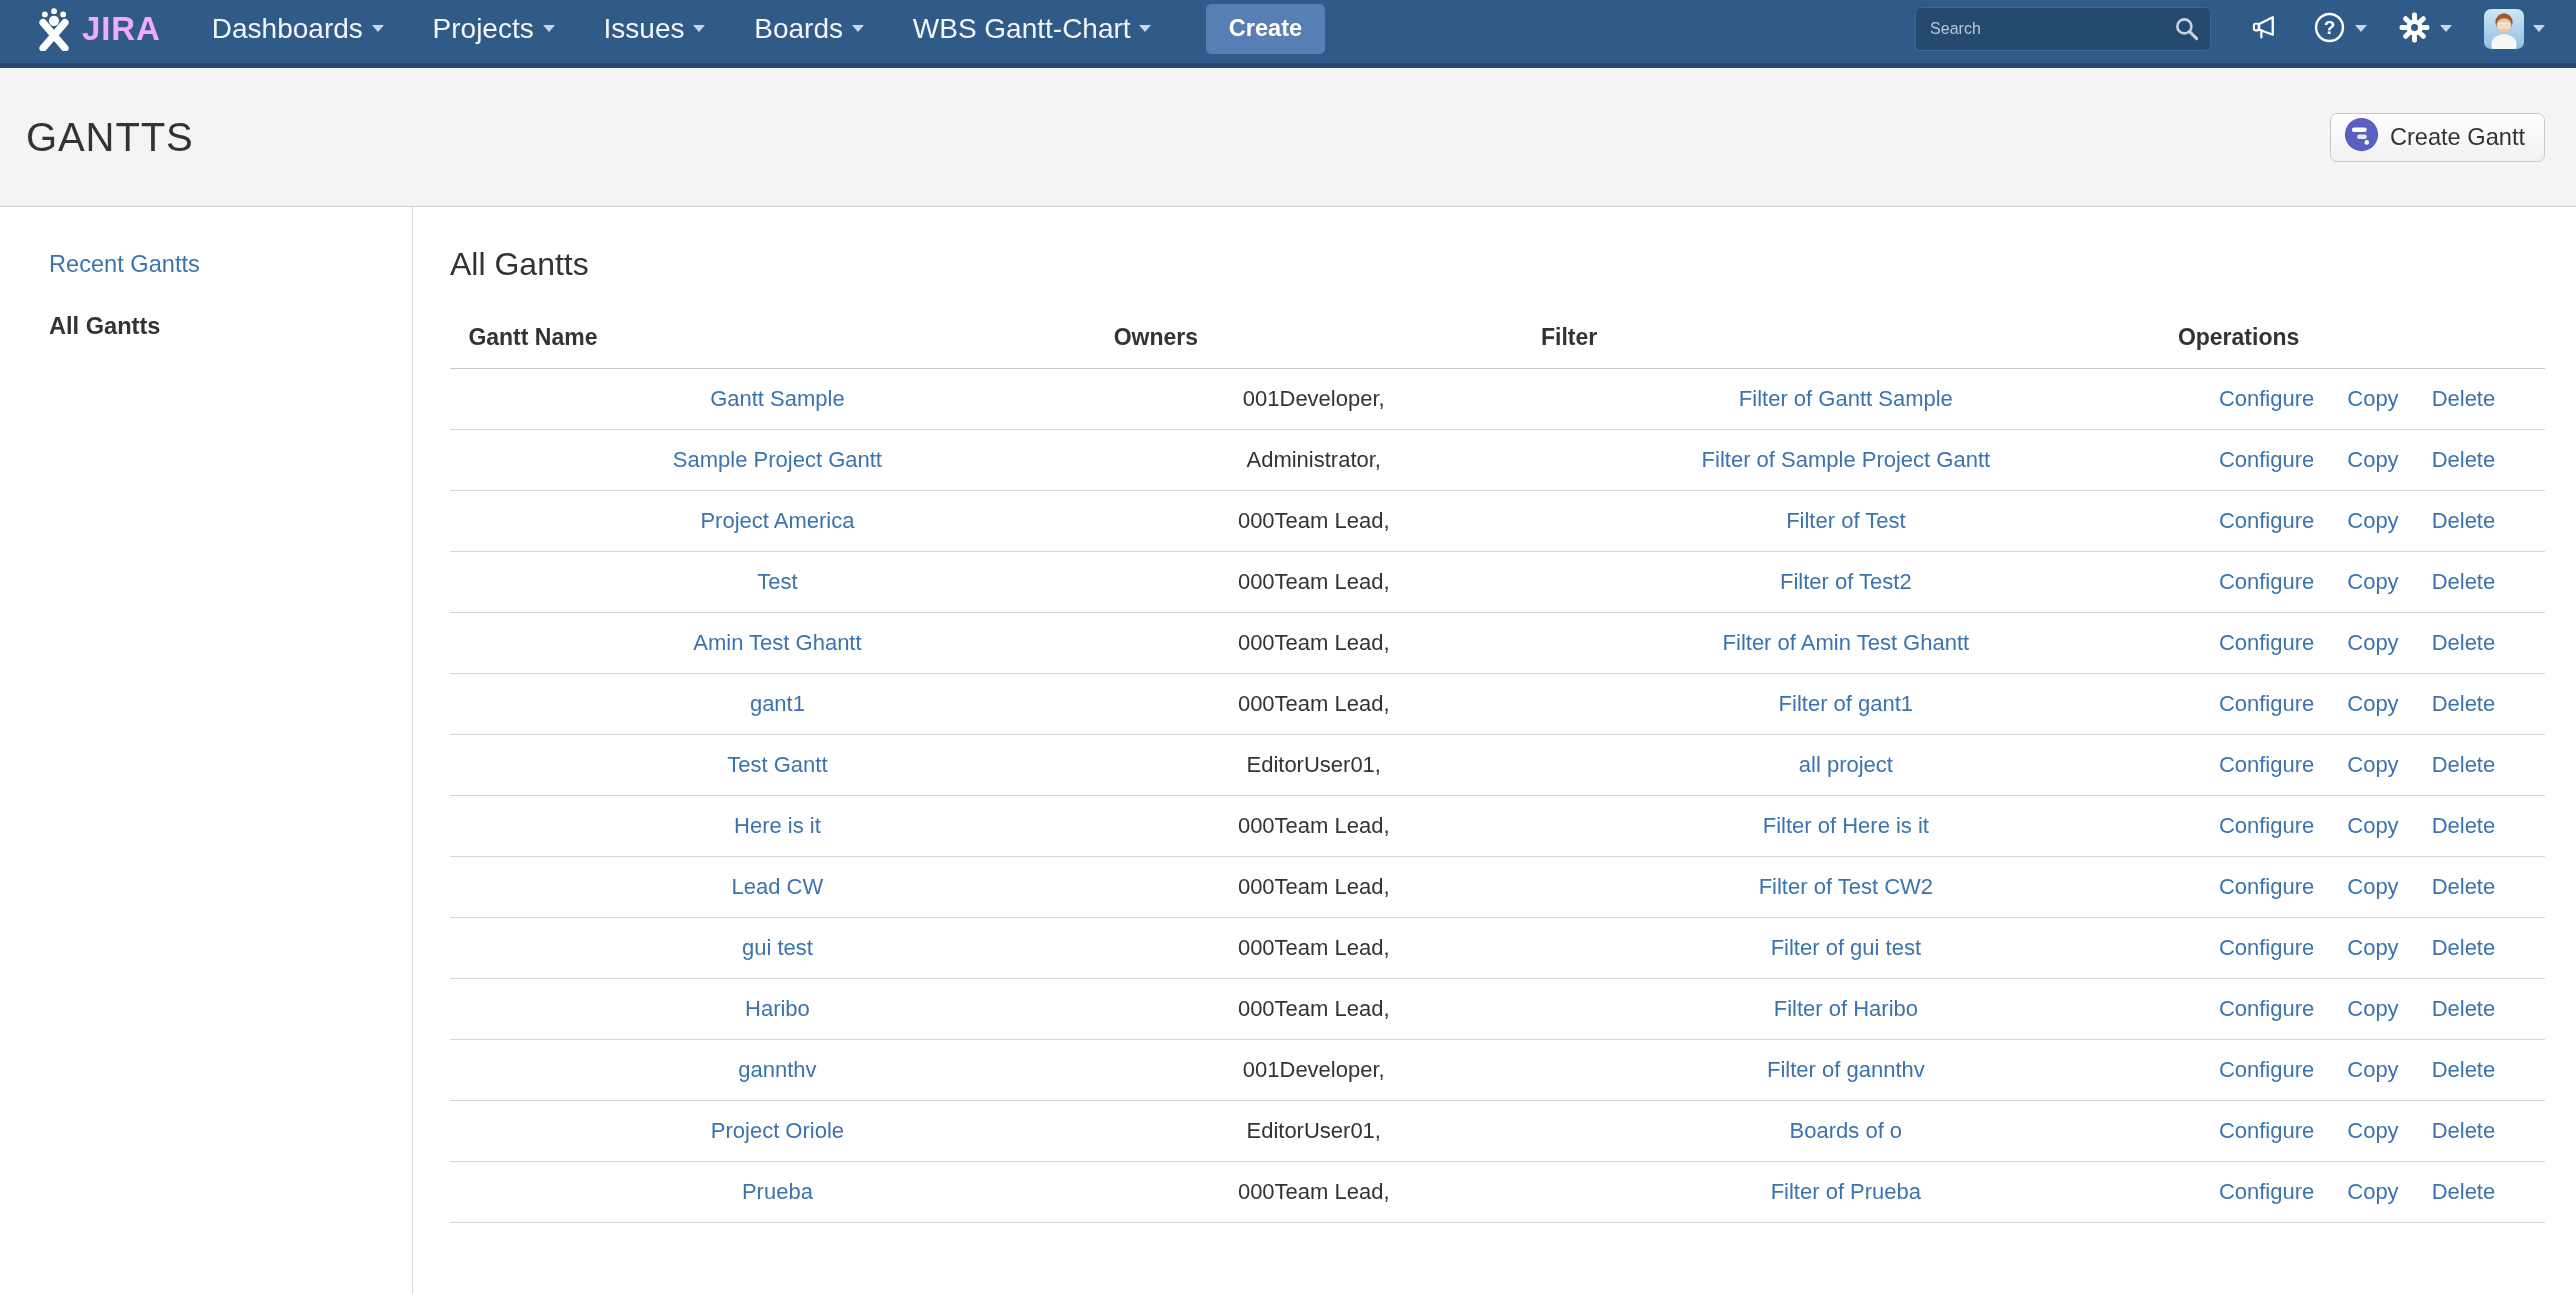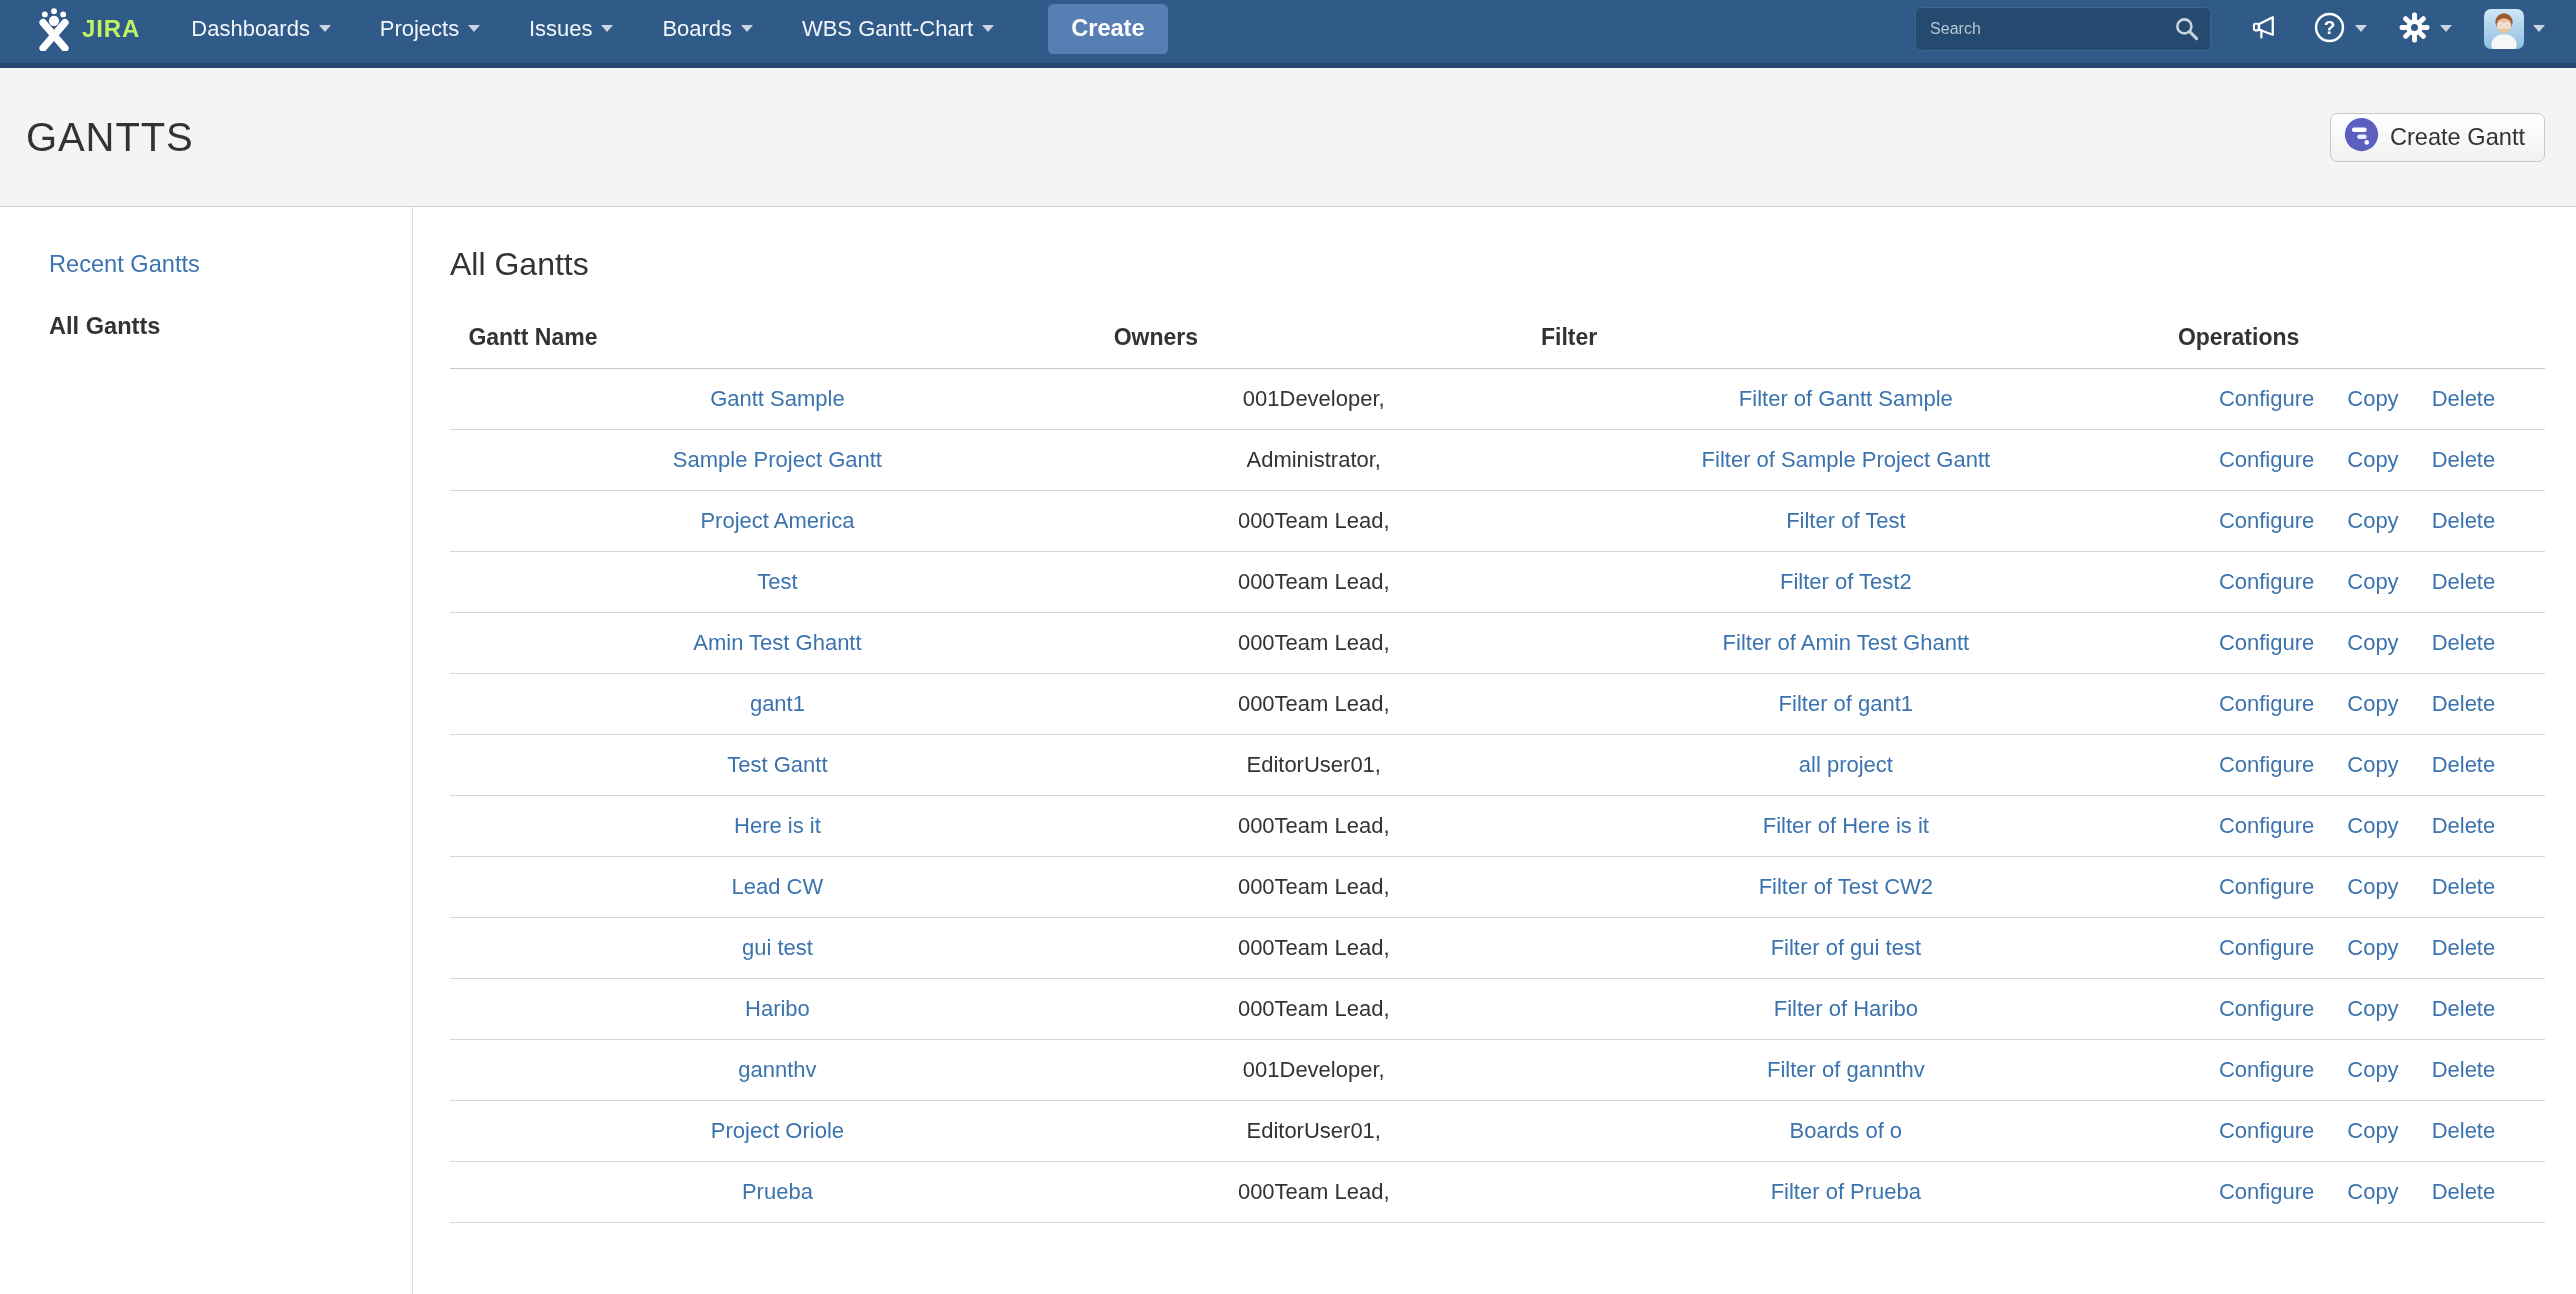--- a/index.html
+++ b/index.html
@@ -14,23 +14,23 @@
 
   
   .nav {
     height:68px; background:#305a88;
     border-bottom:5.3px solid #25486e;
     display:flex; align-items:center;
     padding:0 31.5px 5.3px 33px;
   }
   .logo { display:flex; align-items:center; margin-right:51px; cursor:pointer; }
   .logo svg { display:block; }
-  .logo-text { color:#bef264; font-size:24px; font-weight:bold; letter-spacing:0.9px; margin-left:7px; }
+  .logo-text { color:#f0abfc; font-size:33px; font-weight:bold; letter-spacing:0.9px; margin-left:7px; }
   .nav-item {
-    color:#f2f6fa; font-size:22px; margin-right:49px;
+    color:#f2f6fa; font-size:28px; margin-right:49px;
     display:flex; align-items:center; cursor:pointer; white-space:nowrap;
   }
   .caret {
     width:0; height:0; display:inline-block; margin-left:8.8px;
     border-left:6.1px solid transparent; border-right:6.1px solid transparent;
     border-top:7px solid rgba(255,255,255,.75);
   }
   .create-btn {
     background:#587fb4; color:#fff; font-weight:bold; font-size:23.6px;
     border:none; border-radius:5.3px; padding:11.4px 23px; cursor:pointer;

